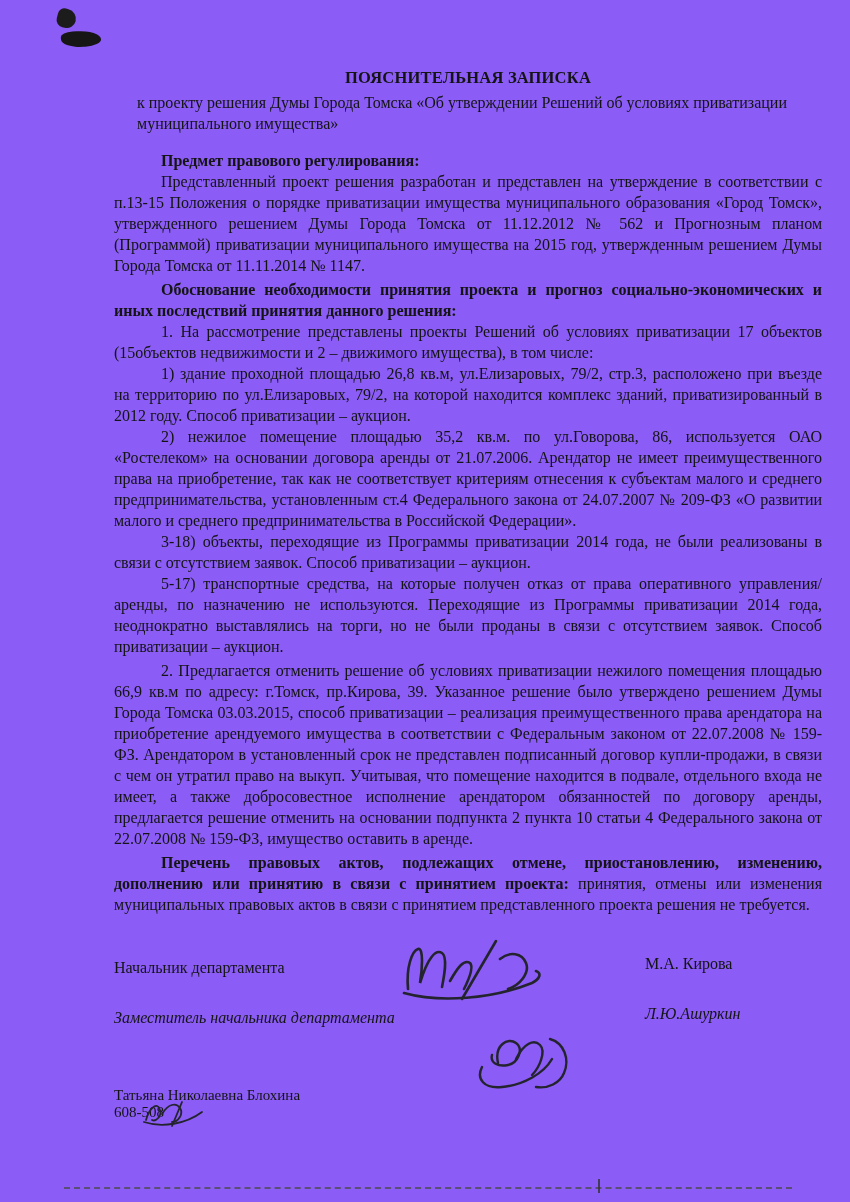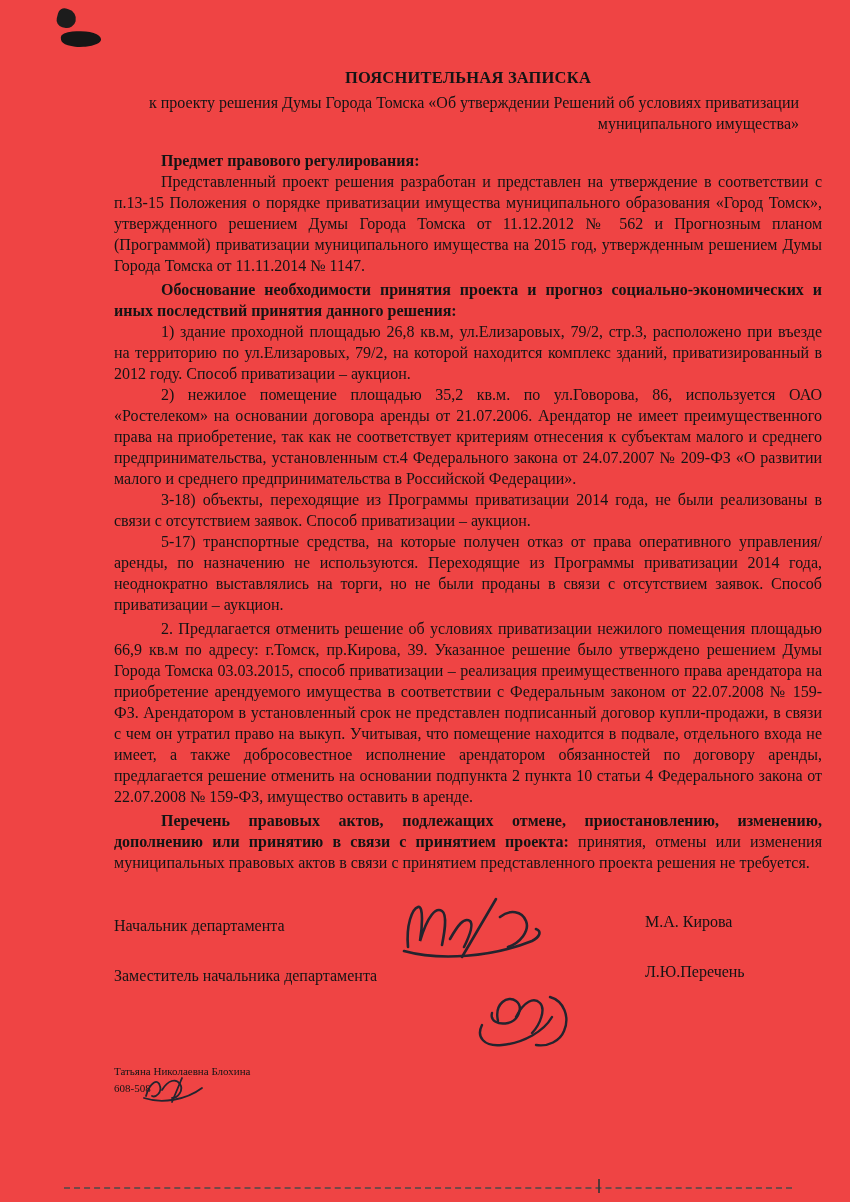--- a/index.html
+++ b/index.html
@@ -1,61 +1,61 @@
 <!DOCTYPE html>
 <html><head>
 <meta charset="utf-8">
 <style>
   html,body { margin:0; padding:0; background:#d9d9d9; }
   .page {
     position:relative;
     width:850px; height:1202px;
     margin:0 auto;
-    background:#ef4444;
+    background:#8b5cf6;
     font-family:"Liberation Serif","DejaVu Serif",serif;
     color:#141414;
     box-sizing:border-box;
     padding:68px 28px 0 114px;
     overflow:hidden;
   }
   .doc-title {
     margin:0 0 4px 0;
     text-align:center;
     font-size:16.5px;
     font-weight:bold;
     letter-spacing:.2px;
   }
   .doc-subtitle {
     max-width:662px;
     margin:2px auto 0 auto;
-    text-align:right;
+    text-align:left;
     font-size:16px;
     line-height:21px;
   }
   .body-block { margin-top:16px; }
   .para {
     margin:0;
     font-size:16px;
     line-height:21px;
     text-align:justify;
     text-indent:47px;
   }
   .para.bold { font-weight:bold; }
   .para.spaced { margin-top:3px; }
   .para strong { font-weight:bold; }
   
   .sig-block { position:relative; margin-top:40px; height:118px; }
   .sig-row { position:relative; height:22px; font-size:16px; }
-  .sig-row + .sig-row { margin-top:28px; }
+  .sig-row + .sig-row { margin-top:28px;font-style:italic; }
   .sig-label { position:absolute; left:0; top:4px; }
   .sig-name { position:absolute; left:531px; top:0; }
   .sig-svg { position:absolute; }
   .sig-1 { left:286px; top:-18px; }
   .sig-2 { left:358px; top:28px; }
-  .executor { margin-top:32px; font-size:11px; line-height:17px; position:relative; }
+  .executor { margin-top:14px; font-size:15px; line-height:17px; position:relative; }
   .executor .phone-line { position:relative; }
   .sig-3 { position:absolute; left:28px; top:-6px; }
   
   .artifact { position:absolute; background:#1c1c1c; }
   .blob-1 { left:57px; top:9px; width:19px; height:19px; border-radius:40% 60% 55% 45%; transform:rotate(14deg); }
   .blob-2 { left:61px; top:31px; width:40px; height:16px; border-radius:30% 60% 40% 55%; transform:rotate(-4deg); background:#161616; }
   .bottom-line {
     position:absolute; left:64px; right:58px; bottom:13px;
     border-top:2px dashed #4a4a4a; opacity:.75;
   }
@@ -72,20 +72,21 @@
   <div class="artifact blob-1"></div>
   <div class="artifact blob-2"></div>
 
   <h1 class="doc-title">ПОЯСНИТЕЛЬНАЯ ЗАПИСКА</h1>
   <div class="doc-subtitle">к проекту решения Думы Города Томска «Об утверждении Решений об условиях приватизации муниципального имущества»</div>
 
   <div class="body-block">
       <p class="para bold"><strong>Предмет правового регулирования:</strong></p>
       <p class="para">Представленный проект решения разработан и представлен на утверждение в соответствии с п.13-15 Положения о порядке приватизации имущества муниципального образования «Город Томск», утвержденного решением Думы Города Томска от 11.12.2012 № 562 и Прогнозным планом (Программой) приватизации муниципального имущества на 2015 год, утвержденным решением Думы Города Томска от 11.11.2014 № 1147.</p>
       <p class="para bold spaced"><strong>Обоснование необходимости принятия проекта и прогноз социально-экономических и иных последствий принятия данного решения:</strong></p>
+      <p class="para">1. На рассмотрение представлены проекты Решений об условиях приватизации 17 объектов (15объектов недвижимости и 2 – движимого имущества), в том числе:</p>
       <p class="para">1) здание проходной площадью 26,8 кв.м, ул.Елизаровых, 79/2, стр.3, расположено при въезде на территорию по ул.Елизаровых, 79/2, на которой находится комплекс зданий, приватизированный в 2012 году. Способ приватизации – аукцион.</p>
       <p class="para">2) нежилое помещение площадью 35,2 кв.м. по ул.Говорова, 86, используется ОАО «Ростелеком» на основании договора аренды от 21.07.2006. Арендатор не имеет преимущественного права на приобретение, так как не соответствует критериям отнесения к субъектам малого и среднего предпринимательства, установленным ст.4 Федерального закона от 24.07.2007 № 209-ФЗ «О развитии малого и среднего предпринимательства в Российской Федерации».</p>
       <p class="para">3-18) объекты, переходящие из Программы приватизации 2014 года, не были реализованы в связи с отсутствием заявок. Способ приватизации – аукцион.</p>
       <p class="para">5-17) транспортные средства, на которые получен отказ от права оперативного управления/аренды, по назначению не используются. Переходящие из Программы приватизации 2014 года, неоднократно выставлялись на торги, но не были проданы в связи с отсутствием заявок. Способ приватизации – аукцион.</p>
       <p class="para spaced">2. Предлагается отменить решение об условиях приватизации нежилого помещения площадью 66,9 кв.м по адресу: г.Томск, пр.Кирова, 39. Указанное решение было утверждено решением Думы Города Томска 03.03.2015, способ приватизации – реализация преимущественного права арендатора на приобретение арендуемого имущества в соответствии с Федеральным законом от 22.07.2008 № 159-ФЗ. Арендатором в установленный срок не представлен подписанный договор купли-продажи, в связи с чем он утратил право на выкуп. Учитывая, что помещение находится в подвале, отдельного входа не имеет, а также добросовестное исполнение арендатором обязанностей по договору аренды, предлагается решение отменить на основании подпункта 2 пункта 10 статьи 4 Федерального закона от 22.07.2008 № 159-ФЗ, имущество оставить в аренде.</p>
       <p class="para spaced"><strong>Перечень правовых актов, подлежащих отмене, приостановлению, изменению, дополнению или принятию в связи с принятием проекта:</strong> принятия, отмены или изменения муниципальных правовых актов в связи с принятием представленного проекта решения не требуется.</p>
     </div>
 
   <div class="sig-block">
     <div class="sig-row">
@@ -96,21 +97,21 @@
           <path d="M8,52 C6,30 12,14 18,12 C24,10 22,34 20,46 C28,20 36,12 42,16 C48,20 44,40 42,50"></path>
           <path d="M50,44 C58,30 64,22 70,26 C74,30 68,44 64,52"></path>
           <path d="M96,4 L62,62"></path>
           <path d="M4,56 C40,66 92,62 132,46 C140,42 142,36 136,34"></path>
           <path d="M100,22 C110,14 122,16 126,26 C130,36 120,48 108,52"></path>
         </g>
       </svg>
     </div>
     <div class="sig-row">
       <span class="sig-label">Заместитель начальника департамента</span>
-      <span class="sig-name">Л.Ю.Перечень</span>
+      <span class="sig-name">Л.Ю.Ашуркин</span>
       <svg class="sig-svg sig-2" width="120" height="62" viewBox="0 0 120 62">
         <g fill="none" stroke="#24242e" stroke-width="2.4" stroke-linecap="round">
           <path d="M26,30 C22,12 36,4 44,10 C52,16 46,30 36,32 C26,34 18,30 20,22"></path>
           <path d="M44,26 C52,10 62,6 68,12 C74,18 68,34 60,42"></path>
           <path d="M10,34 C4,46 12,56 30,54 C52,52 72,40 80,26"></path>
           <path d="M78,6 C92,10 98,26 92,40 C88,50 76,56 64,54"></path>
         </g>
       </svg>
     </div>
   </div>

